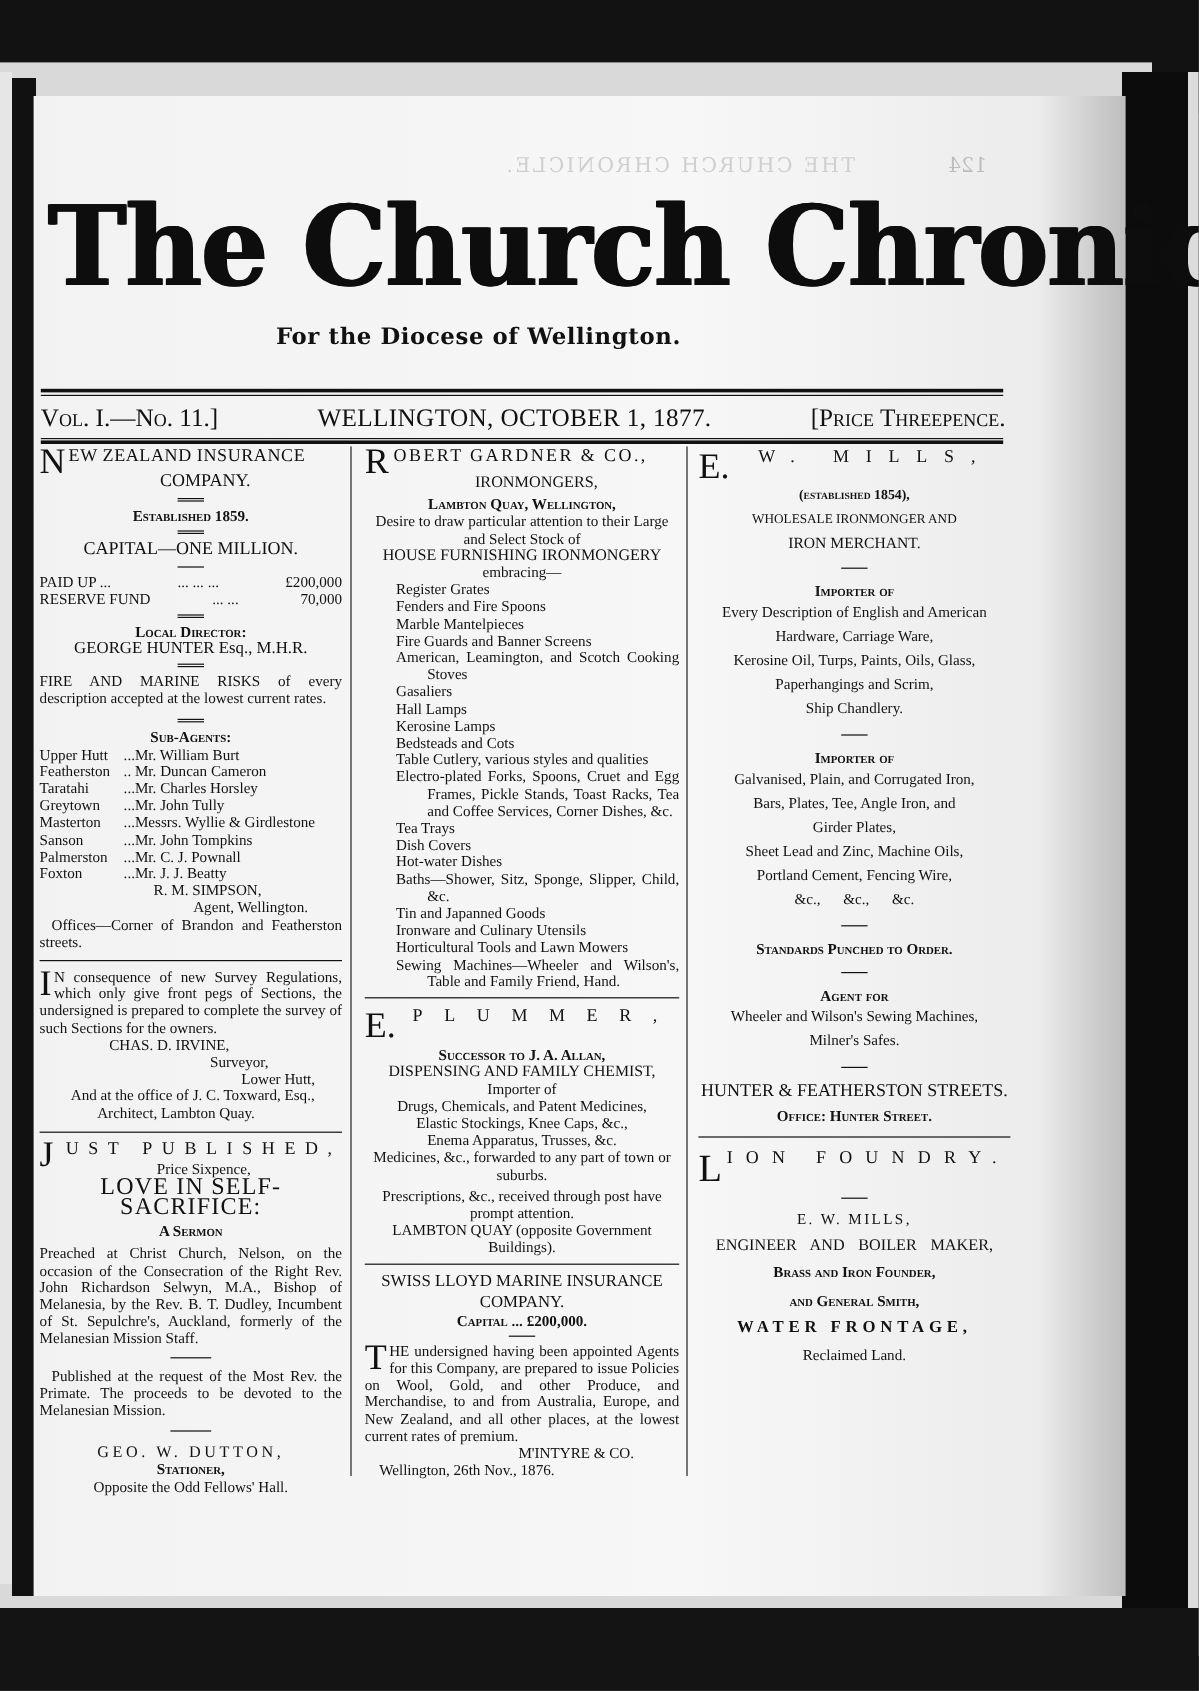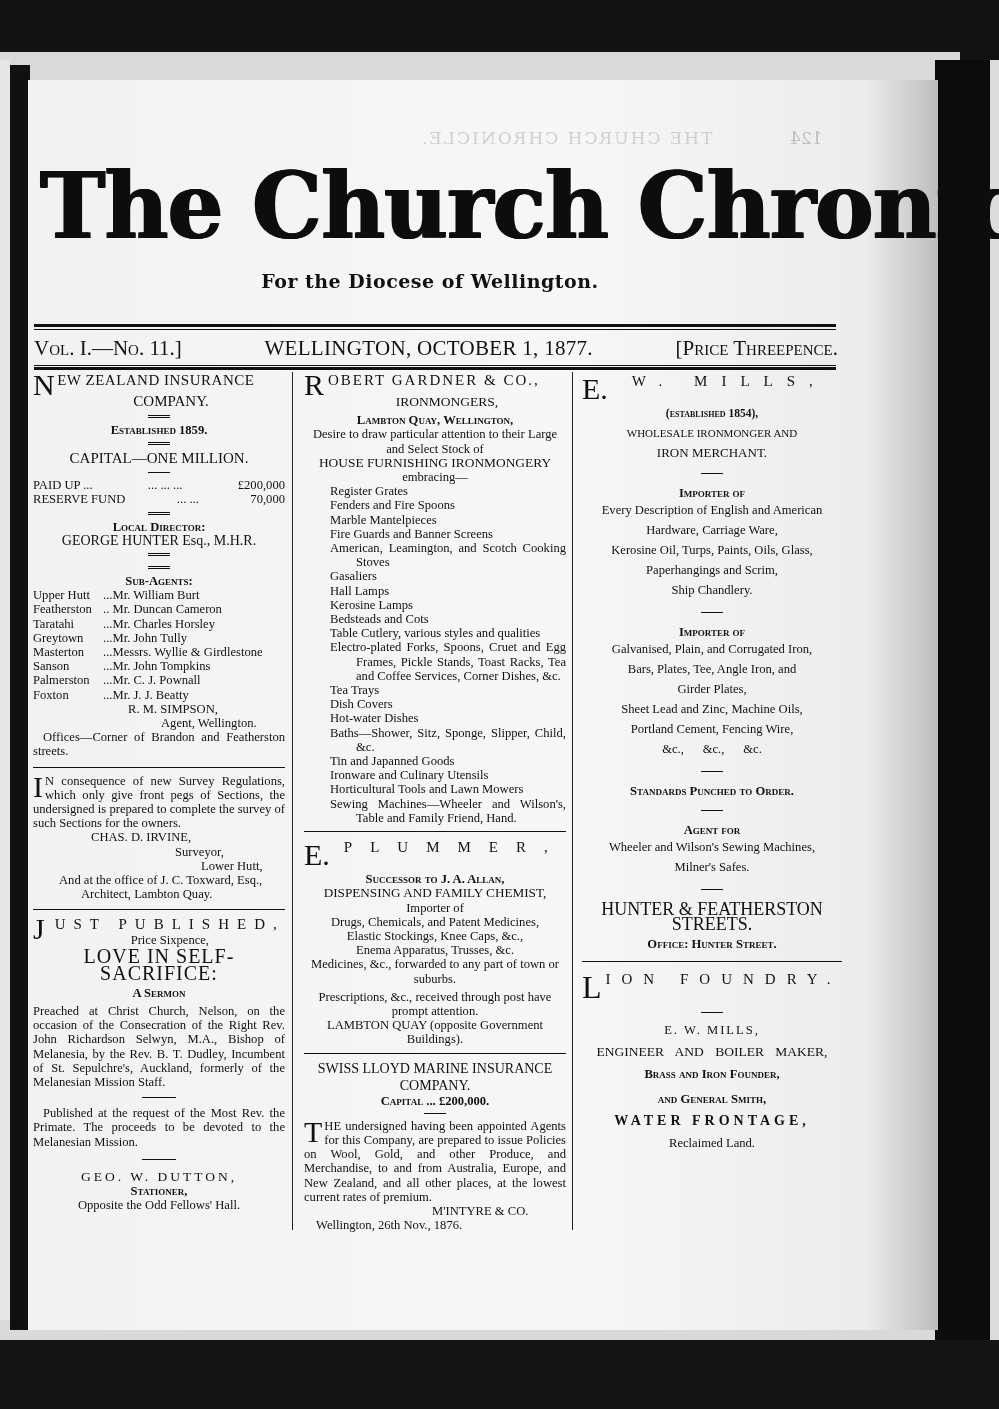--- a/index.html
+++ b/index.html
@@ -29,21 +29,21 @@
 
   .masthead {
     position:absolute; left:40px; top:155px; width:790px; text-align:center;
     font-family:"DejaVu Serif", serif; font-weight:bold;
     font-size:88px; letter-spacing:-1px; line-height:100px; color:#0d0d0d;
     transform:scaleY(1.05);
     text-shadow:1px 0 0 #0d0d0d, -1px 0 0 #0d0d0d;
     white-space:nowrap;
   }
   .tagline {
-    position:absolute; left:230px; top:270px; width:400px; text-align:center;
+    position:absolute; left:230px; top:270px; width:400px; text-align:left;
     font-family:"DejaVu Serif", serif; font-weight:bold; font-size:19px; color:#111;
     letter-spacing:0.5px;
   }
   .rule-thick { position:absolute; left:34px; width:802px; height:3px; background:#111; }
   .rule-thin { position:absolute; left:34px; width:802px; height:1px; background:#111; }
 
   .dateline {
     position:absolute; left:34px; top:334px; width:804px; height:28px;
     display:flex; justify-content:space-between; align-items:center;
     font-family:"Liberation Serif", serif; font-size:21px;
@@ -126,20 +126,21 @@
     </div>
     <div class="fund">
       <span>RESERVE FUND</span>
       <span>...  ...</span>
       <span>70,000</span>
     </div>
     <div class="dash2"></div>
     <div class="center sc">Local Director:</div>
     <div class="center" style="font-size:14px;">GEORGE HUNTER Esq., M.H.R.</div>
     <div class="dash2"></div>
+    <div class="just">FIRE AND MARINE RISKS of every description accepted at the lowest current rates.</div>
     <div class="dash2" style="margin-top:10px;"></div>
     <div class="center sc">Sub-Agents:</div>
     <div>
       <div class="row">
           <span class="k">Upper Hutt</span>
           <span>...Mr. William Burt</span>
         </div>
       <div class="row">
           <span class="k">Featherston</span>
           <span>.. Mr. Duncan Cameron</span>
@@ -307,21 +308,21 @@
     </div>
     <div class="dash" style="margin:12px auto;"></div>
     <div class="center sc">Standards Punched to Order.</div>
     <div class="dash" style="margin:12px auto;"></div>
     <div class="center sc">Agent for</div>
     <div style="line-height:20px;">
       <div class="center">Wheeler and Wilson's Sewing Machines,</div>
       <div class="center">Milner's Safes.</div>
     </div>
     <div class="dash" style="margin:12px auto;"></div>
-    <div class="center" style="font-size:18px;text-align:center;">HUNTER &amp; FEATHERSTON STREETS.</div>
+    <div class="center" style="font-size:15px;text-align:center;">HUNTER &amp; FEATHERSTON STREETS.</div>
     <div class="gap6"></div>
     <div class="center sc">Office: Hunter Street.</div>
   </div>
 
   <div class="hr" style="margin-top:10px;"></div>
 
   <div>
     <div style="display:flex; align-items:flex-start; padding-top:4px;">
       <span style="font-size:32px; line-height:30px; margin-right:4px;">L</span>
       <span style="font-size:15px; letter-spacing:11px;">ION FOUNDRY.</span>

